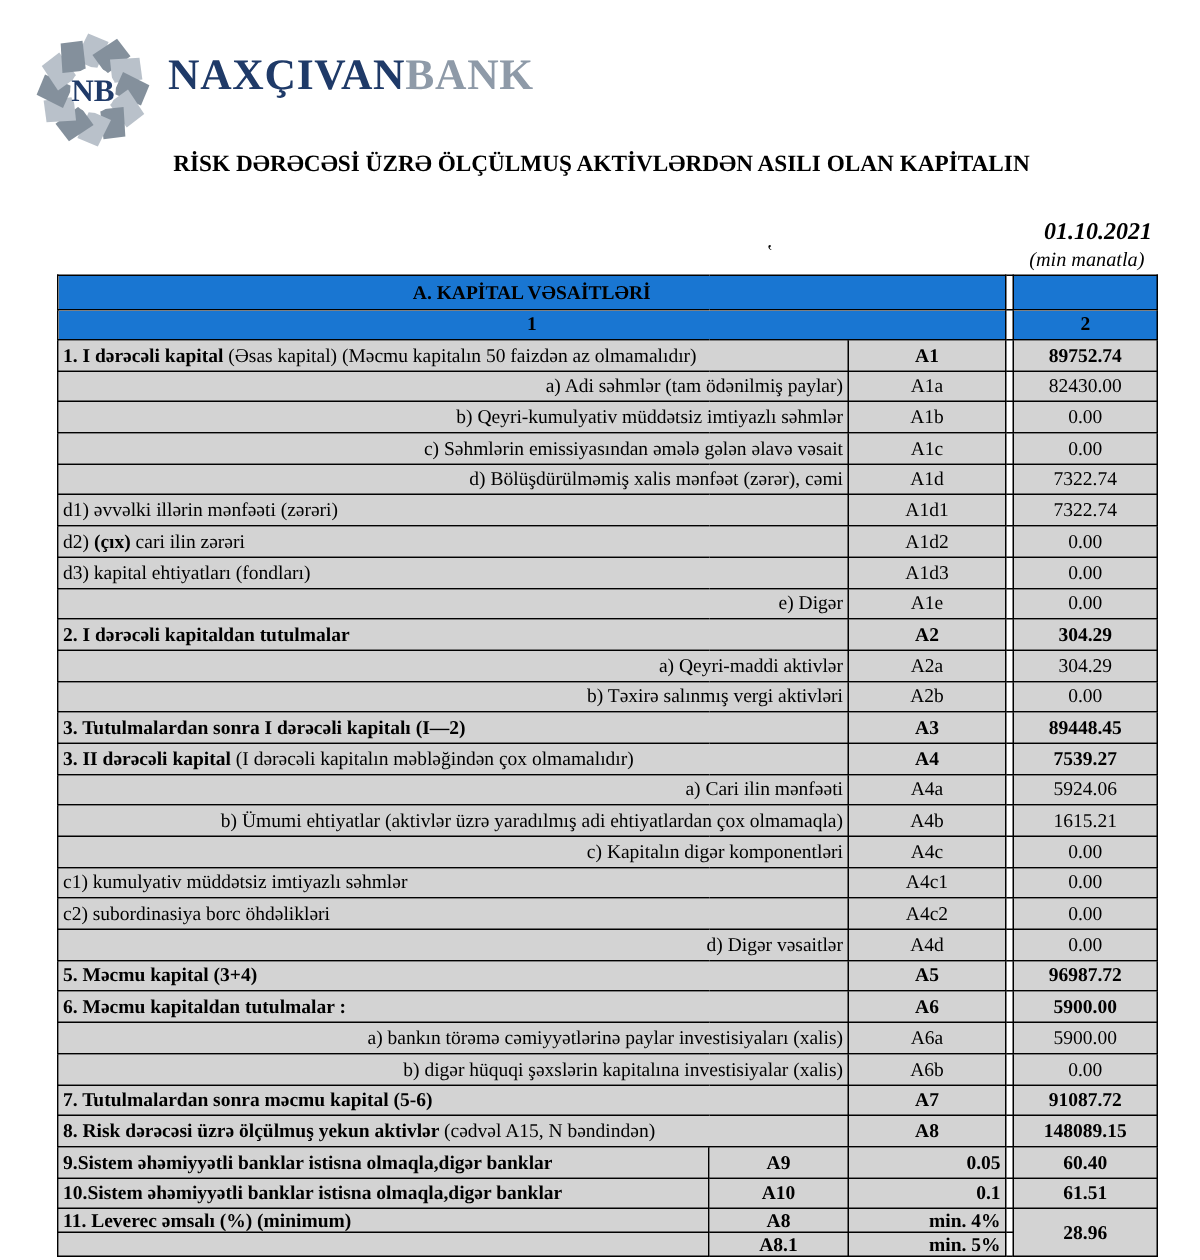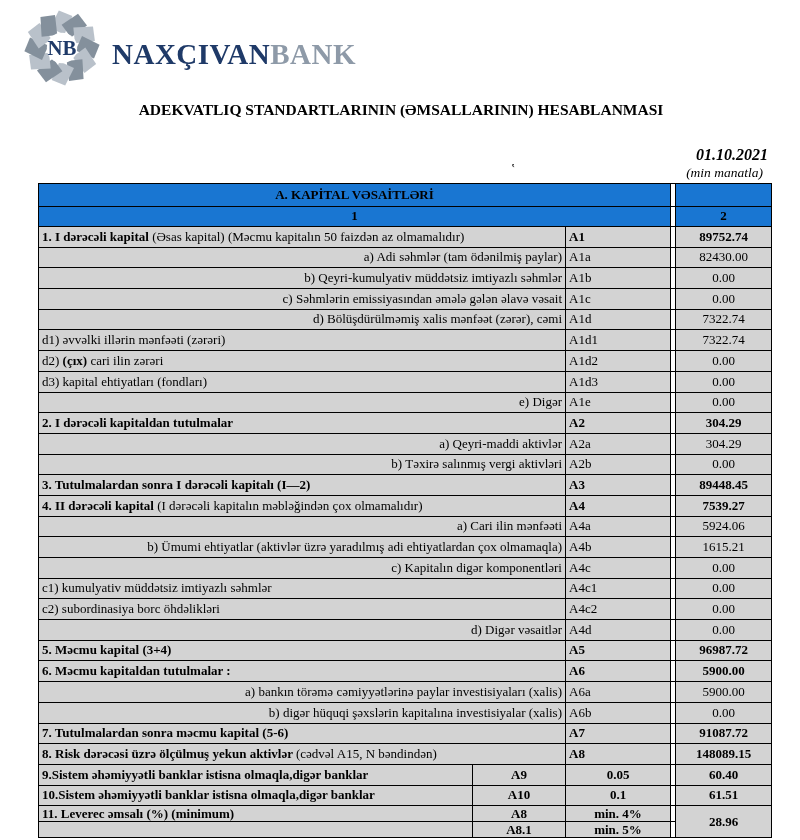--- a/index.html
+++ b/index.html
@@ -1,23 +1,23 @@
 <!DOCTYPE html>
 <html><head>
 <meta charset="utf-8">
 <style>
   html,body{margin:0;padding:0;background:#fff;}
   .canvas{position:relative;width:800px;height:840px;background:#ffffff;overflow:hidden;
           font-family:"Liberation Serif","DejaVu Serif",serif;color:#000;}
 
   
-  .logo{position:absolute;left:22px;top:8px;display:flex;align-items:flex-start;}
+  .logo{position:absolute;left:22px;top:20px;display:flex;align-items:flex-start;}
   .emblem{width:80px;height:80px;flex:0 0 auto;}
   .wordmark-block{margin-left:10px;margin-top:16px;}
-  .wordmark{font-size:29px;font-weight:bold;line-height:1;white-space:nowrap;letter-spacing:.5px;margin-top:16px;}
+  .wordmark{font-size:29px;font-weight:bold;line-height:1;white-space:nowrap;letter-spacing:.5px;}
   .wm-primary{color:#1f3a68;}
   .wm-secondary{color:#8e9aa8;}
   .tagline{text-align:right;font-style:italic;font-weight:bold;font-size:11.5px;color:#1f3a68;margin-top:5px;padding-right:2px;}
 
   
   .doc-title{position:absolute;left:30px;width:742px;top:100px;text-align:center;
              font-weight:bold;font-size:15.5px;line-height:20px;}
   .date-line{position:absolute;right:32px;top:146px;font-weight:bold;font-style:italic;font-size:16px;}
   .unit-note{position:absolute;right:37px;top:165px;font-style:italic;font-size:13.5px;}
   .stray{position:absolute;left:511px;top:160px;font-size:13px;}
@@ -29,23 +29,23 @@
   table.cap thead tr.h-title{height:23px;}
   table.cap thead tr.h-num{height:20px;}
   table.cap tbody tr{height:20.7px;}
   table.cap tbody tr.short{height:16px;}
 
   .blue{background:#1976d2 !important;}
   .c-head-title{text-align:center;font-weight:bold;font-size:14.5px;}
   .c-hnum{text-align:center;font-weight:bold;}
   .c-gap{border:none;border-top-style:hidden;border-bottom-style:hidden;background:#fff !important;padding:0;}
   .c-label{text-align:left;}
-  .c-code{}
+  .c-code{text-align:center;}
   .c-code2{text-align:center;padding-left:4px;}
-  .c-mid{text-align:center;}
+  .c-mid{text-align:right;}
   .c-value{text-align:center;padding-right:4px;border-left-width:2.5px;border-right-width:2.5px;}
   .ind0{padding-left:4px;}
   .ind1{padding-left:13px;text-align:right;}
   .ind2{padding-left:23px;}
   .b{font-weight:bold;}
   .bl{border-left-width:2.5px;}
   .br{border-right-width:2.5px;}
   .bt{border-top-width:2.5px;}
   .bb{border-bottom-width:2.5px;}
 </style>
@@ -72,21 +72,21 @@
         </g>
       <circle r="19" fill="#ffffff"></circle>
       <text y="9" text-anchor="middle" font-size="26" font-weight="bold" fill="#1f3a68">NB</text>
     </svg>
     <div class="wordmark-block">
       <div class="wordmark"><span class="wm-primary">NAXÇIVAN</span><span class="wm-secondary">BANK</span></div>
     </div>
   </div>
 
   <div class="doc-title">
-    <div>ADEKVATLIQ STANDARTLARININ (ƏMSALLARININ) HESABLANMASI</div>
+    <div>RİSK DƏRƏCƏSİ ÜZRƏ ÖLÇÜLMUŞ AKTİVLƏRDƏN ASILI OLAN KAPİTALIN</div>
   </div>
   <div class="date-line">01.10.2021</div>
   <div class="unit-note">(min manatla)</div>
   <div class="stray">‛</div>
 
   <table class="cap">
     <colgroup>
       <col style="width:434px">
         <col style="width:93px">
         <col style="width:105px">
@@ -178,21 +178,21 @@
           <td class="c-gap"></td>
           <td class="c-value">0.00</td>
         </tr>
         <tr>
           <td class="c-label bl ind0" colspan="2"><span class="b">3. Tutulmalardan  sonra I dərəcəli kapitalı (I—2)</span></td>
           <td class="c-code br b">A3</td>
           <td class="c-gap"></td>
           <td class="c-value b">89448.45</td>
         </tr>
         <tr>
-          <td class="c-label bl ind0" colspan="2"><span class="b">4. II dərəcəli  kapital </span><span class="">(I dərəcəli  kapitalın  məbləğindən çox olmamalıdır)</span></td>
+          <td class="c-label bl ind0" colspan="2"><span class="b">3. II dərəcəli  kapital </span><span class="">(I dərəcəli  kapitalın  məbləğindən çox olmamalıdır)</span></td>
           <td class="c-code br b">A4</td>
           <td class="c-gap"></td>
           <td class="c-value b">7539.27</td>
         </tr>
         <tr>
           <td class="c-label bl ind1" colspan="2"><span class="">a) Cari ilin mənfəəti</span></td>
           <td class="c-code br">A4a</td>
           <td class="c-gap"></td>
           <td class="c-value">5924.06</td>
         </tr>

